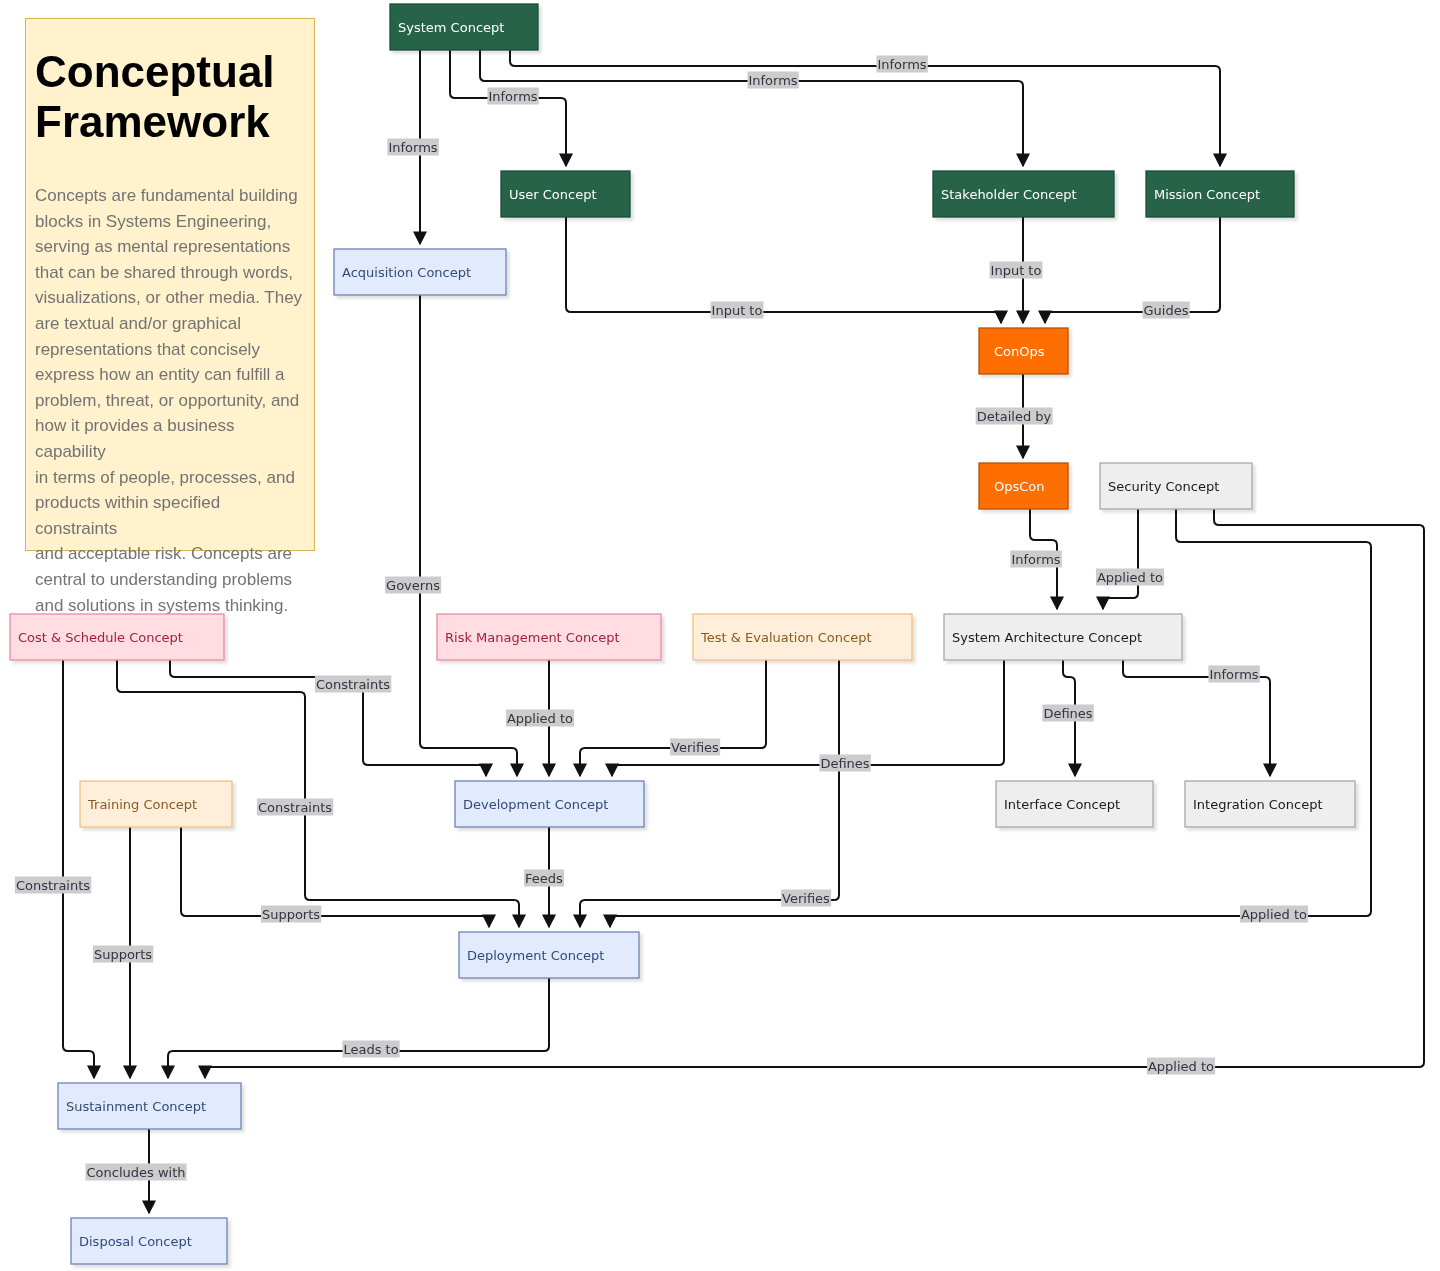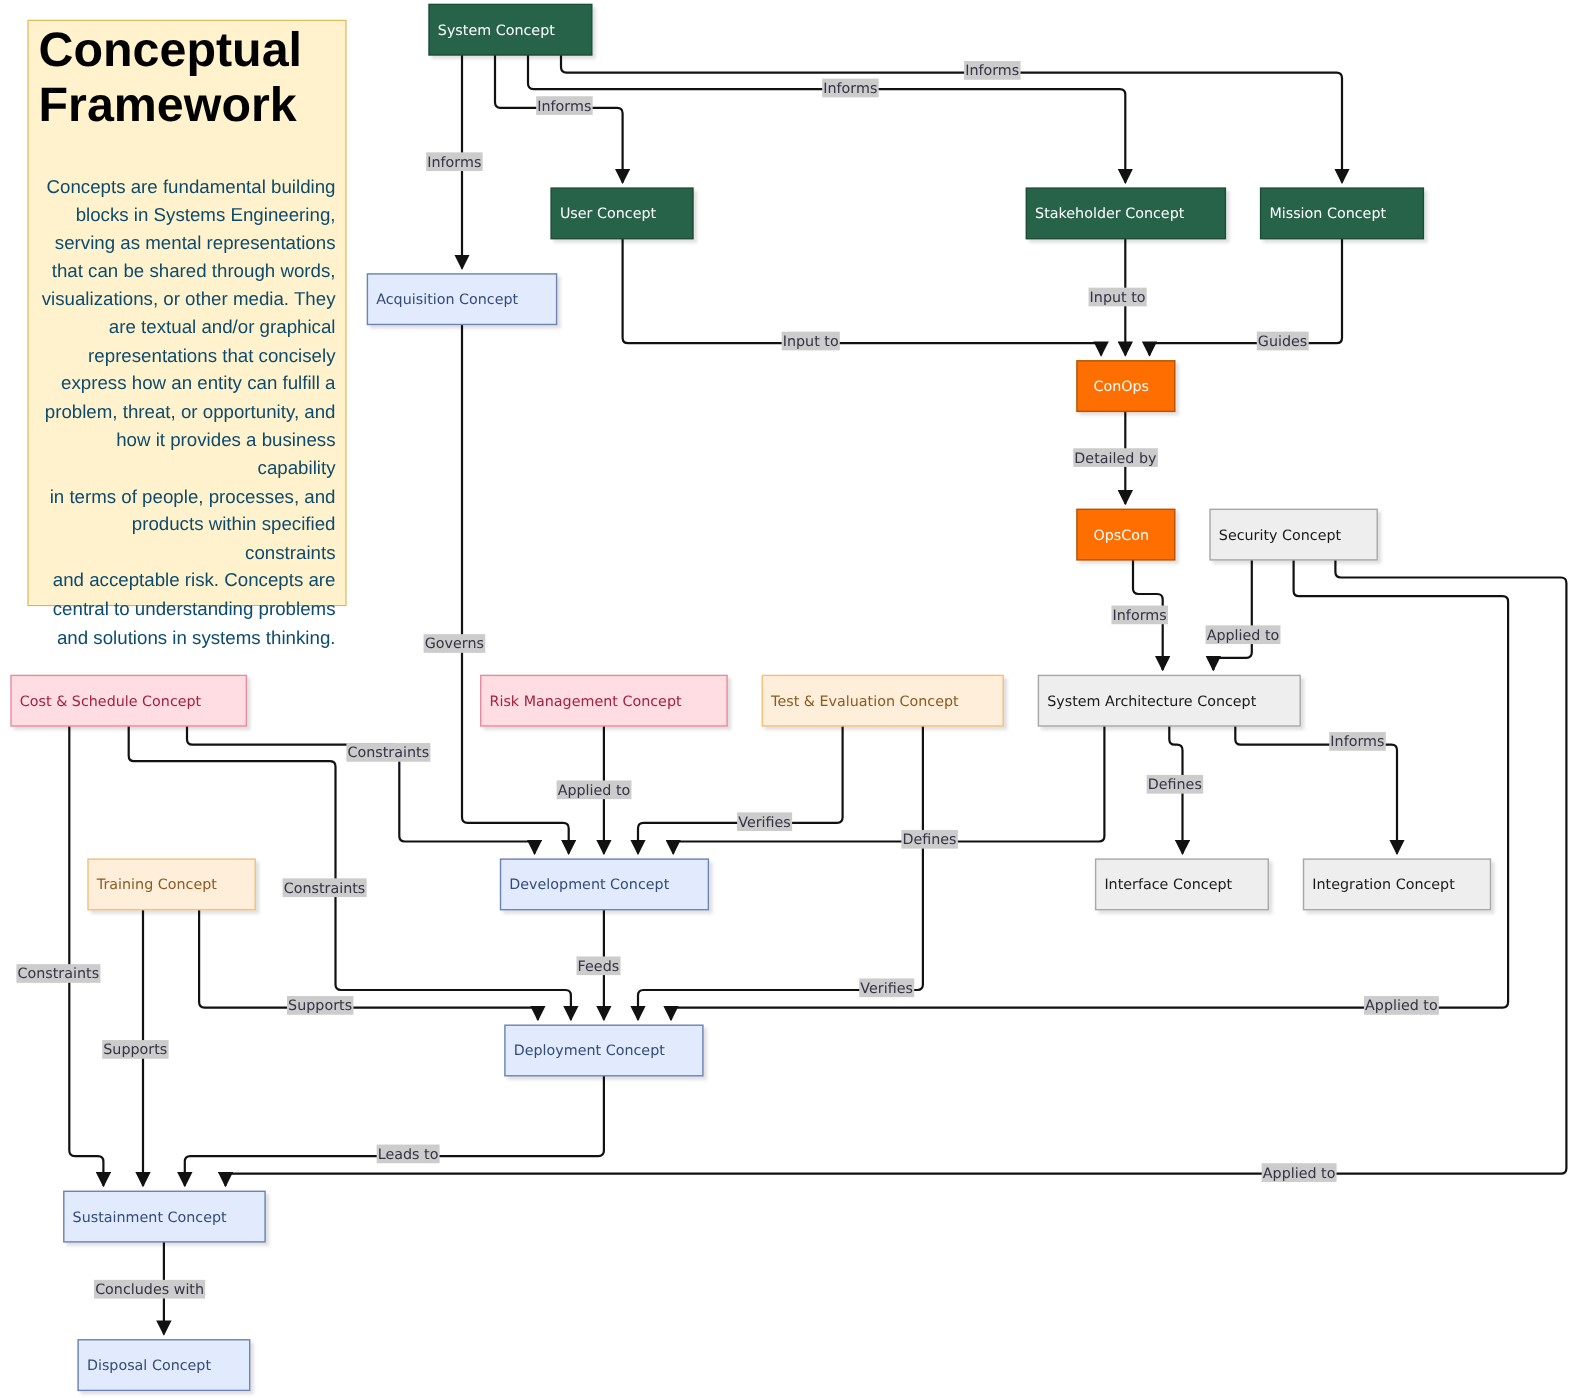--- a/index.html
+++ b/index.html
@@ -1,28 +1,28 @@
 <!DOCTYPE html>
 <html><head>
 <meta charset="utf-8">
 <style>
   html, body { margin: 0; padding: 0; background: #ffffff; }
   body { width: 1440px; height: 1271px; position: relative; overflow: hidden; font-family: "DejaVu Sans", sans-serif; }
   #intro {
     position: absolute; left: 25px; top: 18px; width: 290px; height: 533px;
     background: #fff2cc; border: 1.5px solid #d6b656; box-sizing: border-box;
-    padding: 2px 9px;
+    padding: 28px 9px;
   }
   #intro h1 {
     margin: 0; font-family: "Liberation Sans", sans-serif; font-weight: bold;
     font-size: 44px; line-height: 50px; color: #000; white-space: pre-line;
   }
   #intro p {
     margin: 36px 0 0 0; font-family: "Liberation Sans", sans-serif;
-    font-size: 17px; line-height: 25.6px; color: #0c4a6e; white-space: pre-line; text-align: right;
+    font-size: 17px; line-height: 25.6px; color: #737373; white-space: pre-line;
   }
   svg#diagram { position: absolute; left: 0; top: 0; }
   .node-label { font-family: "DejaVu Sans", sans-serif; font-size: 13px; }
   .edge-label { font-family: "DejaVu Sans", sans-serif; font-size: 13px; fill: #333344; }
 </style>
 </head>
 <body>
 
 <div id="intro">
   <h1>Conceptual

